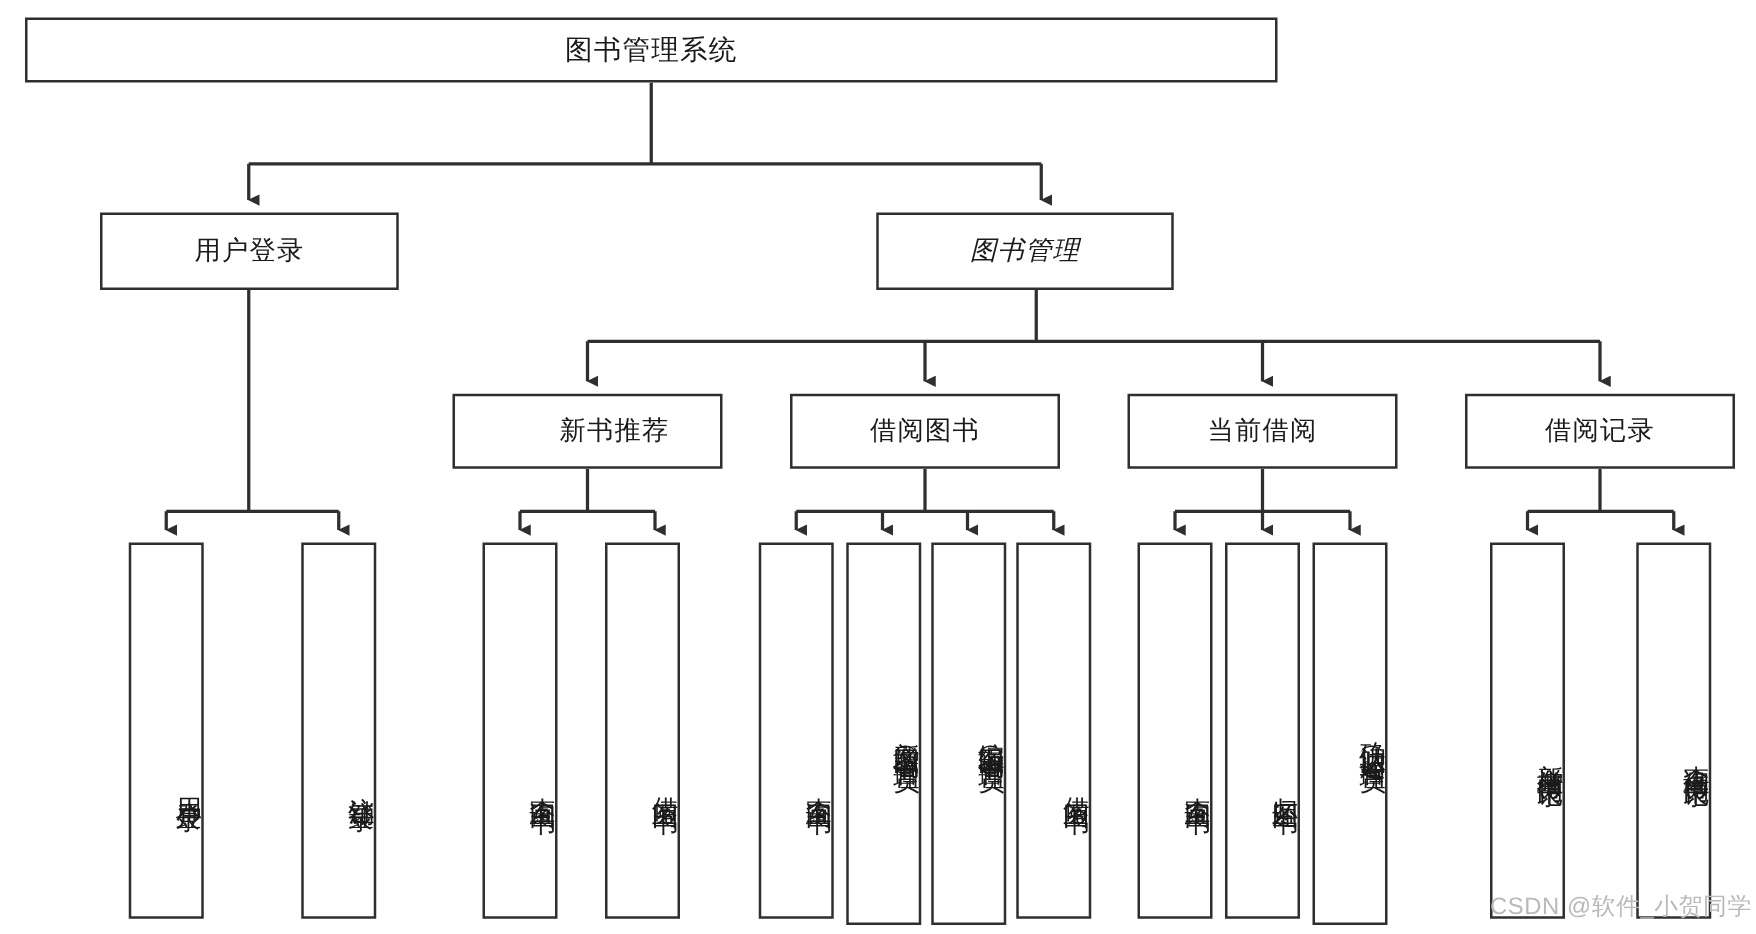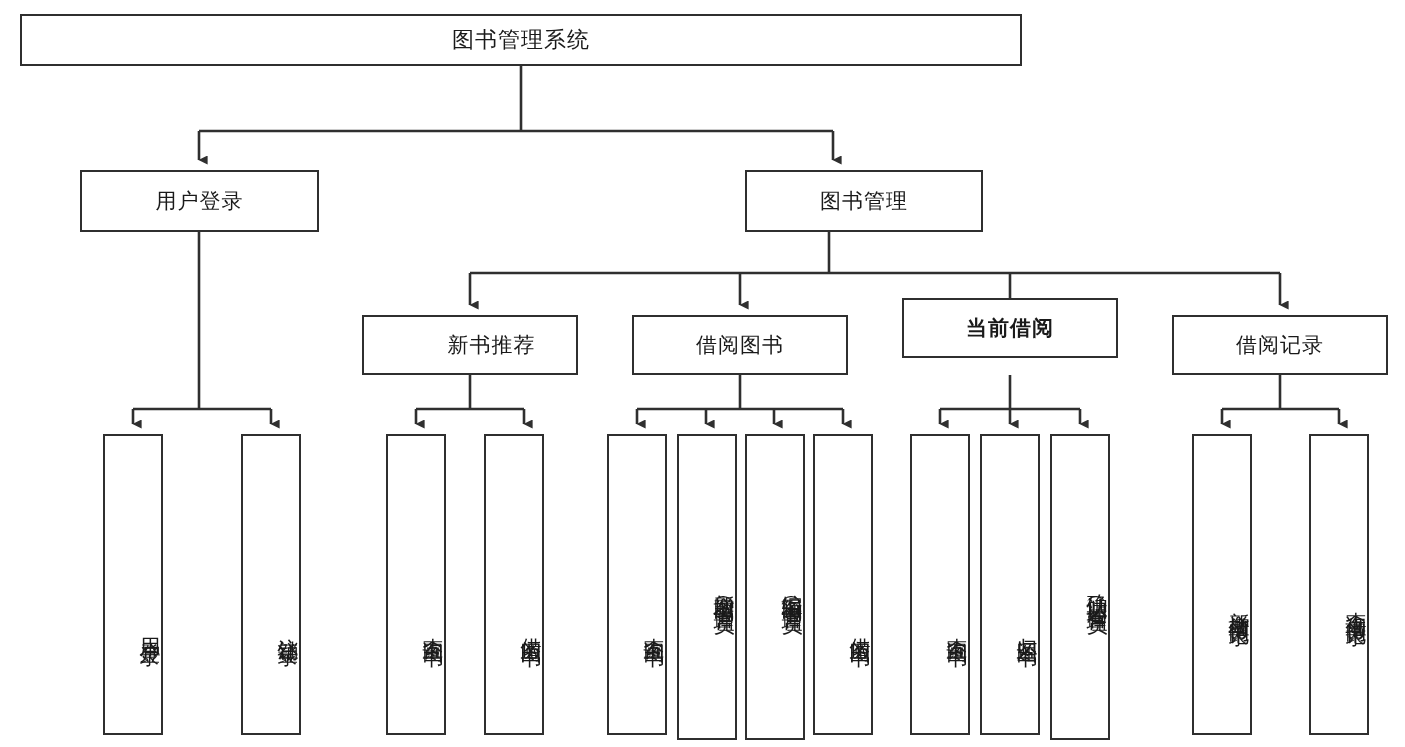--- a/index.html
+++ b/index.html
@@ -110,39 +110,40 @@
       <path d="M1280,375 L1280,409"></path>
       <path d="M1222,409 L1339,409"></path>
       <path d="M1222,409 L1222,424" marker-end="url(#arw)"></path>
       <path d="M1339,409 L1339,424" marker-end="url(#arw)"></path>
     </g>
   </svg>
 
   <div class="node h root" style="left:20px; top:14px; width:1002px; height:52px;">图书管理系统</div>
 
   <div class="node h" style="left:80px; top:170px; width:239px; height:62px;">用户登录</div>
-  <div class="node h" style="left:745px; top:170px; width:238px; height:62px;">图书管理</div>
+  <div class="node h" style="left:701px; top:170px; width:238px; height:62px;font-style:italic;">图书管理</div>
 
   <div class="node h" style="left:362px; top:315px; width:216px; height:60px;padding-left:43px;">新书推荐</div>
   <div class="node h" style="left:632px; top:315px; width:216px; height:60px;">借阅图书</div>
-  <div class="node h" style="left:902px; top:298px; width:216px; height:60px;font-weight:bold;">当前借阅</div>
+  <div class="node h" style="left:902px; top:315px; width:216px; height:60px;">当前借阅</div>
   <div class="node h" style="left:1172px; top:315px; width:216px; height:60px;text-align:center;">借阅记录</div>
 
   <div class="node v" style="left:103px; top:434px; width:60px; height:301px; padding-top:84px;">用户登录</div>
   <div class="node v" style="left:241px; top:434px; width:60px; height:301px; padding-top:84px;">注销登录</div>
 
   <div class="node v" style="left:386px; top:434px; width:60px; height:301px; padding-top:84px;">查询图书</div>
   <div class="node v" style="left:484px; top:434px; width:60px; height:301px; padding-top:84px;">借阅图书</div>
 
   <div class="node v" style="left:607px; top:434px; width:60px; height:301px; padding-top:84px;">查询图书</div>
   <div class="node v topalign" style="left:677px; top:434px; width:60px; height:306px; padding-top:6px;">新增图书（管理员）</div>
   <div class="node v topalign" style="left:745px; top:434px; width:60px; height:306px; padding-top:6px;">编辑图书（管理员）</div>
   <div class="node v" style="left:813px; top:434px; width:60px; height:301px; padding-top:84px;">借阅图书</div>
 
   <div class="node v" style="left:910px; top:434px; width:60px; height:301px; padding-top:84px;">查询图书</div>
   <div class="node v" style="left:980px; top:434px; width:60px; height:301px; padding-top:84px;">归还图书</div>
   <div class="node v topalign" style="left:1050px; top:434px; width:60px; height:306px; padding-top:6px;">确认归还（管理员）</div>
 
   <div class="node v" style="left:1192px; top:434px; width:60px; height:301px; padding-top:38px;">新增借阅记录</div>
   <div class="node v" style="left:1309px; top:434px; width:60px; height:301px; padding-top:38px;">查询借阅记录</div>
 
+  <div class="watermark" style="left:1192px; top:712px;">CSDN @软件_小贺同学</div>
 
 </div>
 
 </body></html>

